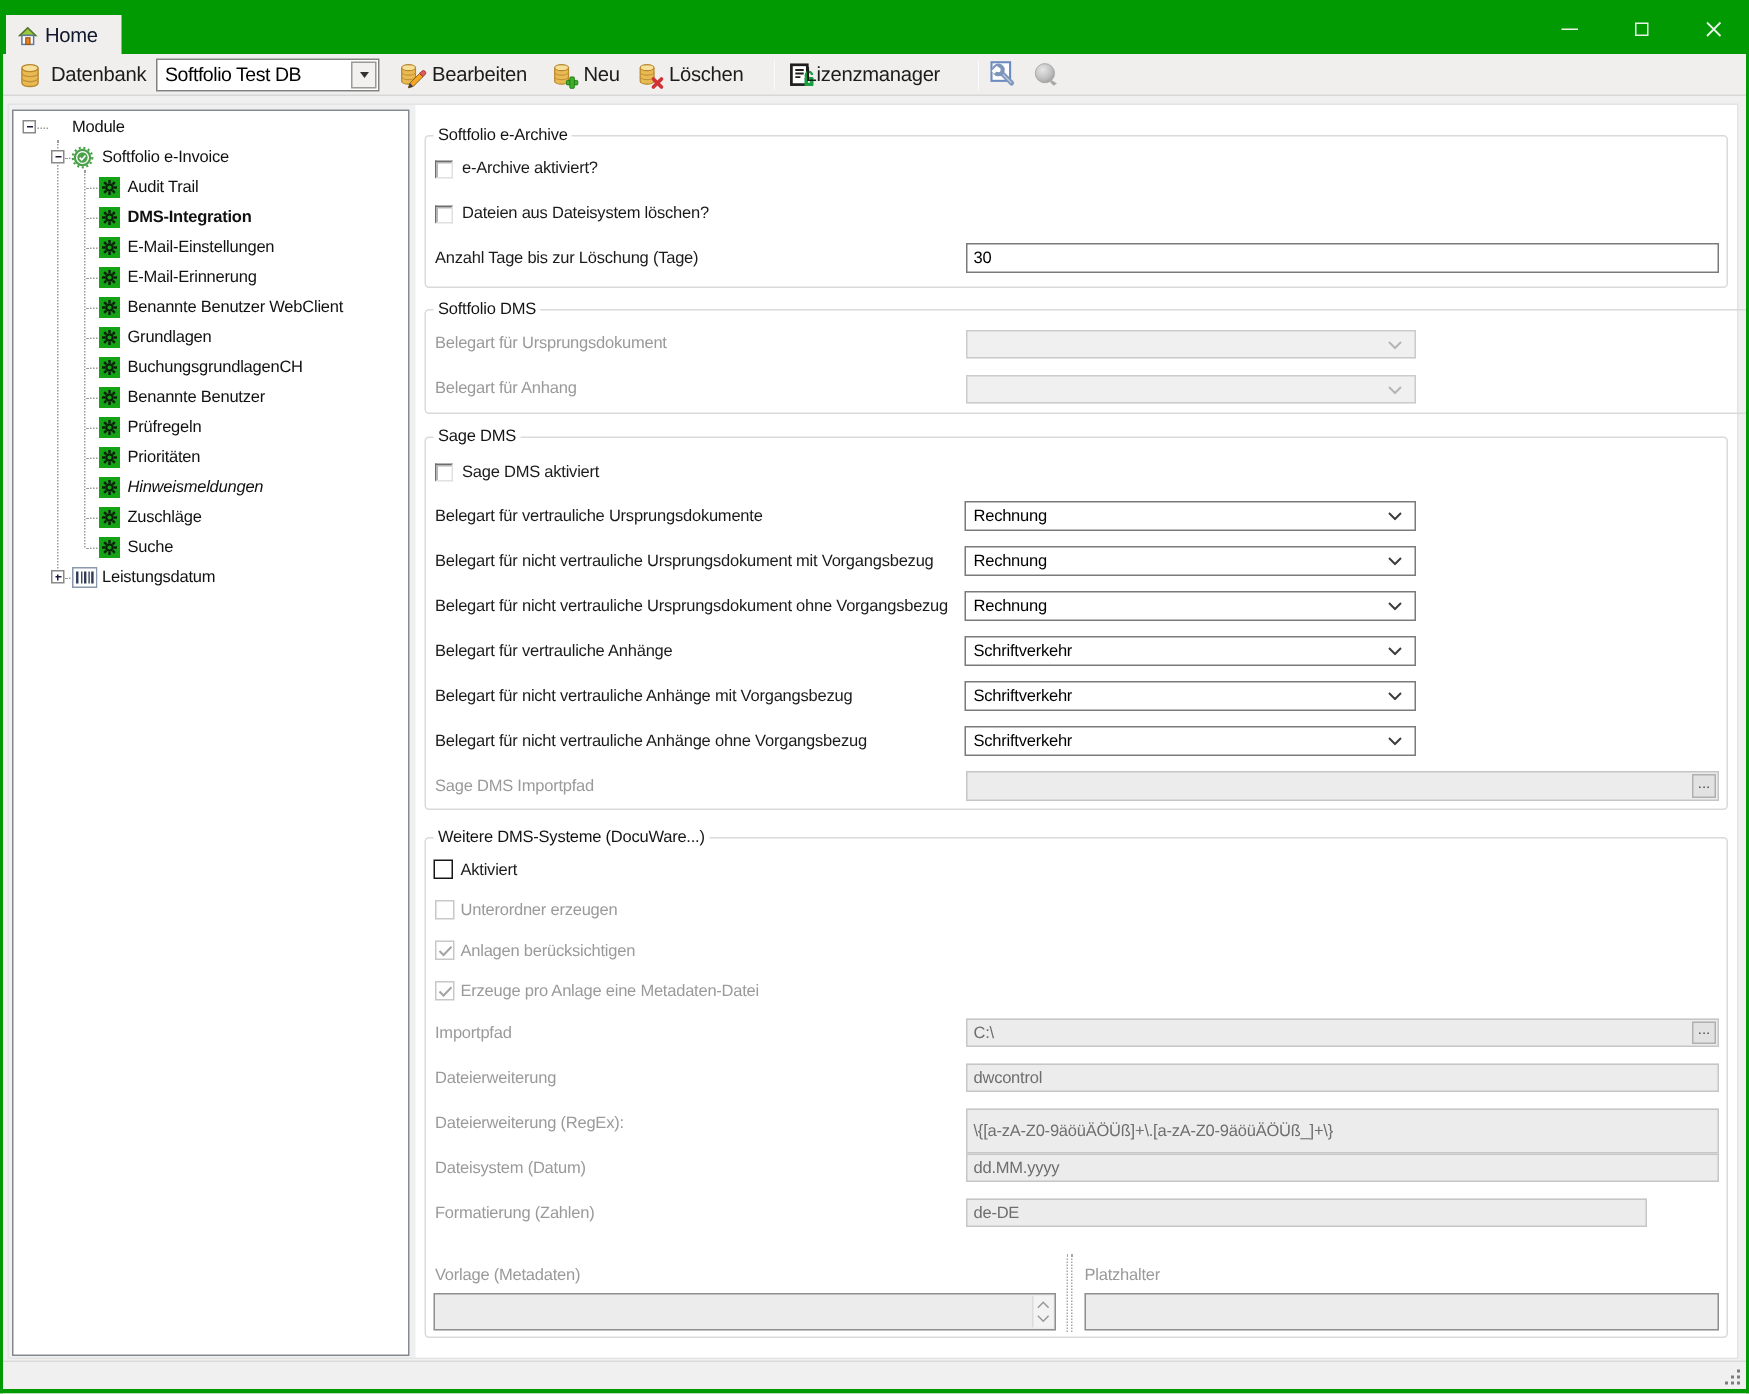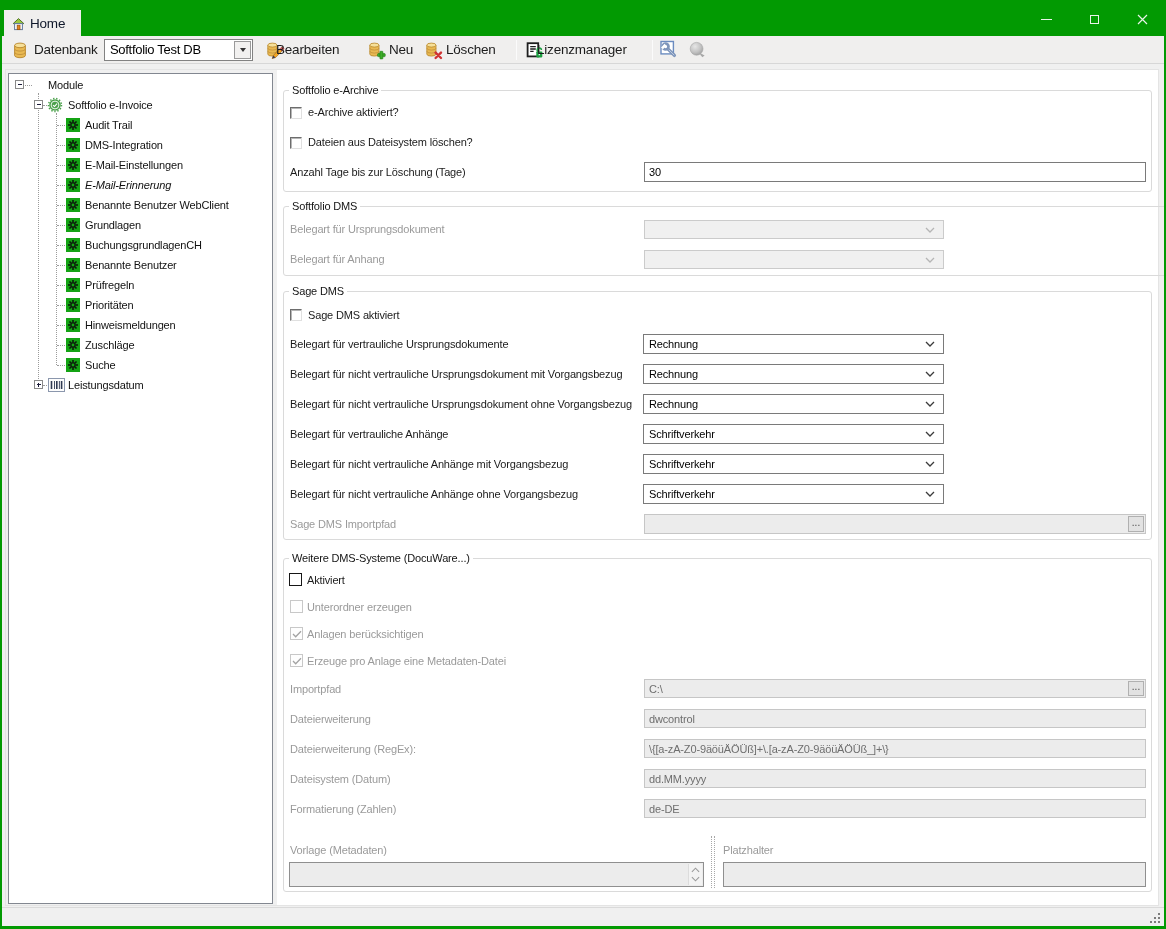--- a/index.html
+++ b/index.html
@@ -53,21 +53,21 @@
   #globe-btn{position:absolute;left:688px;top:41px;width:20px;height:18px;}
 
   
   #outer-panel{left:5px;top:69px;width:1154px;height:837px;border:1px solid #e4e4e4;background:#f0f0f0;}
   #tree-panel{left:8px;top:73px;width:265px;height:831px;background:#fff;border:1px solid #828790;overflow:hidden;}
   #form-panel{left:277px;top:70px;width:881px;height:835px;background:#fff;}
 
   
   .trow{position:absolute;height:20px;display:flex;align-items:center;}
   .tlabel{white-space:nowrap;color:#111;line-height:16px;}
-  .tlabel.bold{font-weight:normal;}
+  .tlabel.bold{font-weight:bold;}
   .expander{position:absolute;width:9px;height:9px;border:1px solid #898989;background:#fff;}
   .expander .h{position:absolute;left:1.5px;top:3px;width:4px;height:1px;background:#1c1c3a;}
   .expander .v{position:absolute;left:3px;top:1.5px;width:1px;height:4px;background:#1c1c3a;}
   .dotv{position:absolute;width:1px;border-left:1px dotted #9b9b9b;}
   .doth{position:absolute;height:1px;border-top:1px dotted #9b9b9b;}
   .gear-ic{position:absolute;width:14px;height:14px;}
 
   
   .grp{position:absolute;border:1px solid #dadada;border-radius:3px;}
   .grp .gt{position:absolute;top:-8px;left:5px;background:#fff;padding:0 3px;line-height:15px;color:#141414;white-space:nowrap;}
@@ -134,21 +134,21 @@
 <svg class="tbicon" style="left:266px;" width="20" height="18" viewBox="0 0 20 18">
   <g transform="translate(0,0.5)">
     <path d="M1.8 2.6 v9 a4.6 2 0 0 0 9.2 0 v-9" fill="#e9b952" stroke="#b8862b" stroke-width="0.8"></path>
     <path d="M1.8 5.6 a4.6 2 0 0 0 9.2 0 M1.8 8.6 a4.6 2 0 0 0 9.2 0" fill="none" stroke="#c2913a" stroke-width="0.8"></path>
     <ellipse cx="6.4" cy="2.6" rx="4.6" ry="2" fill="#f6e09a" stroke="#b8862b" stroke-width="0.8"></ellipse>
   </g>
   <path d="M6.2 16.6 L7.3 13.4 L13.8 6.9 L16 9.1 L9.5 15.6 Z" fill="#f5a623" stroke="#8a5a12" stroke-width="0.6"></path>
   <path d="M13.8 6.9 L15.2 5.5 a1.55 1.55 0 0 1 2.2 2.2 L16 9.1 Z" fill="#e05a5a" stroke="#8a2222" stroke-width="0.5"></path>
   <path d="M6.2 16.6 L7.3 13.4 L9.5 15.6 Z" fill="#3a3a55"></path>
 </svg>
-<span class="tblabel" style="left:276px;">Bearbeiten</span>
+<span class="tblabel" style="left:288px;">Bearbeiten</span>
 
 <svg class="tbicon" style="left:368px;" width="18" height="18" viewBox="0 0 18 18">
   <g transform="translate(0,0.5)">
     <path d="M1.8 2.6 v9 a4.6 2 0 0 0 9.2 0 v-9" fill="#e9b952" stroke="#b8862b" stroke-width="0.8"></path>
     <path d="M1.8 5.6 a4.6 2 0 0 0 9.2 0 M1.8 8.6 a4.6 2 0 0 0 9.2 0" fill="none" stroke="#c2913a" stroke-width="0.8"></path>
     <ellipse cx="6.4" cy="2.6" rx="4.6" ry="2" fill="#f6e09a" stroke="#b8862b" stroke-width="0.8"></ellipse>
   </g>
   <rect x="9.6" y="11.6" width="7.6" height="3" rx="0.6" fill="#3fae2a" stroke="#1d7a12" stroke-width="0.6"></rect>
   <rect x="11.9" y="9.3" width="3" height="7.6" rx="0.6" fill="#3fae2a" stroke="#1d7a12" stroke-width="0.6"></rect>
 </svg>
@@ -298,21 +298,21 @@
             <rect x="6.2" y="2" width="1.6" height="2" transform="rotate(90 7 7)"></rect>
             <rect x="6.2" y="2" width="1.6" height="2" transform="rotate(135 7 7)"></rect>
             <rect x="6.2" y="2" width="1.6" height="2" transform="rotate(180 7 7)"></rect>
             <rect x="6.2" y="2" width="1.6" height="2" transform="rotate(225 7 7)"></rect>
             <rect x="6.2" y="2" width="1.6" height="2" transform="rotate(270 7 7)"></rect>
             <rect x="6.2" y="2" width="1.6" height="2" transform="rotate(315 7 7)"></rect>
             <circle cx="7" cy="7" r="2.9"></circle>
           </g>
           <circle cx="7" cy="7" r="1.4" fill="#14a314"></circle>
         </svg>
-        <span class="tlabel" style="position:absolute;left:76px;font-style:italic;">E-Mail-Erinnerung</span>
+        <span class="tlabel" style="position:absolute;left:76px;">E-Mail-Erinnerung</span>
       </div>
       <div class="trow" style="left: 0px; top: 121px;">
         <div class="doth" style="left:48px;top:10px;width:8px;"></div>
         <svg class="gear-ic" style="left:57px;top:3px;" width="14" height="14" viewBox="0 0 14 14">
           <rect width="14" height="14" fill="#14a314"></rect>
           <g fill="#0c1d0c">
             <rect x="6.2" y="2" width="1.6" height="2" transform="rotate(0 7 7)"></rect>
             <rect x="6.2" y="2" width="1.6" height="2" transform="rotate(45 7 7)"></rect>
             <rect x="6.2" y="2" width="1.6" height="2" transform="rotate(90 7 7)"></rect>
             <rect x="6.2" y="2" width="1.6" height="2" transform="rotate(135 7 7)"></rect>
@@ -431,21 +431,21 @@
             <rect x="6.2" y="2" width="1.6" height="2" transform="rotate(90 7 7)"></rect>
             <rect x="6.2" y="2" width="1.6" height="2" transform="rotate(135 7 7)"></rect>
             <rect x="6.2" y="2" width="1.6" height="2" transform="rotate(180 7 7)"></rect>
             <rect x="6.2" y="2" width="1.6" height="2" transform="rotate(225 7 7)"></rect>
             <rect x="6.2" y="2" width="1.6" height="2" transform="rotate(270 7 7)"></rect>
             <rect x="6.2" y="2" width="1.6" height="2" transform="rotate(315 7 7)"></rect>
             <circle cx="7" cy="7" r="2.9"></circle>
           </g>
           <circle cx="7" cy="7" r="1.4" fill="#14a314"></circle>
         </svg>
-        <span class="tlabel" style="position:absolute;left:76px;">Hinweismeldungen</span>
+        <span class="tlabel" style="position:absolute;left:76px;font-style:italic;">Hinweismeldungen</span>
       </div>
       <div class="trow" style="left: 0px; top: 261px;">
         <div class="doth" style="left:48px;top:10px;width:8px;"></div>
         <svg class="gear-ic" style="left:57px;top:3px;" width="14" height="14" viewBox="0 0 14 14">
           <rect width="14" height="14" fill="#14a314"></rect>
           <g fill="#0c1d0c">
             <rect x="6.2" y="2" width="1.6" height="2" transform="rotate(0 7 7)"></rect>
             <rect x="6.2" y="2" width="1.6" height="2" transform="rotate(45 7 7)"></rect>
             <rect x="6.2" y="2" width="1.6" height="2" transform="rotate(90 7 7)"></rect>
             <rect x="6.2" y="2" width="1.6" height="2" transform="rotate(135 7 7)"></rect>
@@ -604,29 +604,29 @@
 <span class="lbl dis" style="left:290px;top:681px;">Importpfad</span>
 <div class="tbox dis" style="left:644px;top:679px;width:502px;height:19px;">
     <span class="tv">C:\</span>
     <div class="browse">...</div>
   </div>
 <span class="lbl dis" style="left:290px;top:711px;">Dateierweiterung</span>
 <div class="tbox dis" style="left:644px;top:709px;width:502px;height:19px;">
     <span class="tv">dwcontrol</span>
   </div>
 <span class="lbl dis" style="left:290px;top:741px;">Dateierweiterung (RegEx):</span>
-<div class="tbox dis" style="left:644px;top:739px;width:502px;height:19px;">
+<div class="tbox dis" style="left:644px;top:739px;width:502px;height:30px;">
     <span class="tv">\{[a-zA-Z0-9äöüÄÖÜß]+\.[a-zA-Z0-9äöüÄÖÜß_]+\}</span>
   </div>
 <span class="lbl dis" style="left:290px;top:771px;">Dateisystem (Datum)</span>
 <div class="tbox dis" style="left:644px;top:769px;width:502px;height:19px;">
     <span class="tv">dd.MM.yyyy</span>
   </div>
 <span class="lbl dis" style="left:290px;top:801px;">Formatierung (Zahlen)</span>
-<div class="tbox dis" style="left:644px;top:799px;width:502px;height:19px;">
+<div class="tbox dis" style="left:644px;top:799px;width:454px;height:19px;">
     <span class="tv">de-DE</span>
   </div>
 <div id="weitere-rows"></div>
 
 <span class="lbl dis" style="left:290px;top:842px;">Vorlage (Metadaten)</span>
 <div class="tbox dis" style="left:289px;top:862px;width:415px;height:25px;border-color:#8f8f8f;">
   <div class="spinner">
     <svg style="top:3px;" width="9" height="6" viewBox="0 0 10 6">
         <path d="M1 5 L5 1 L9 5" stroke="#9a9a9a" stroke-width="1.2" fill="none"></path>
       </svg>

